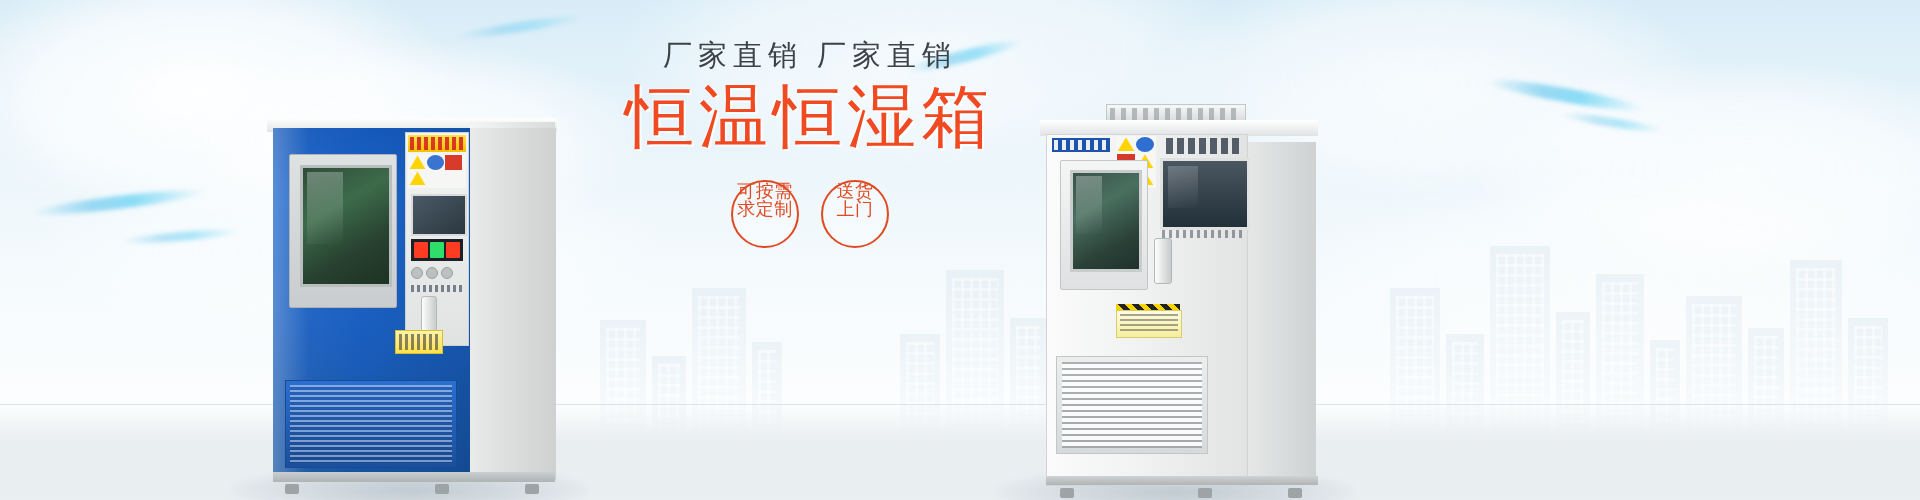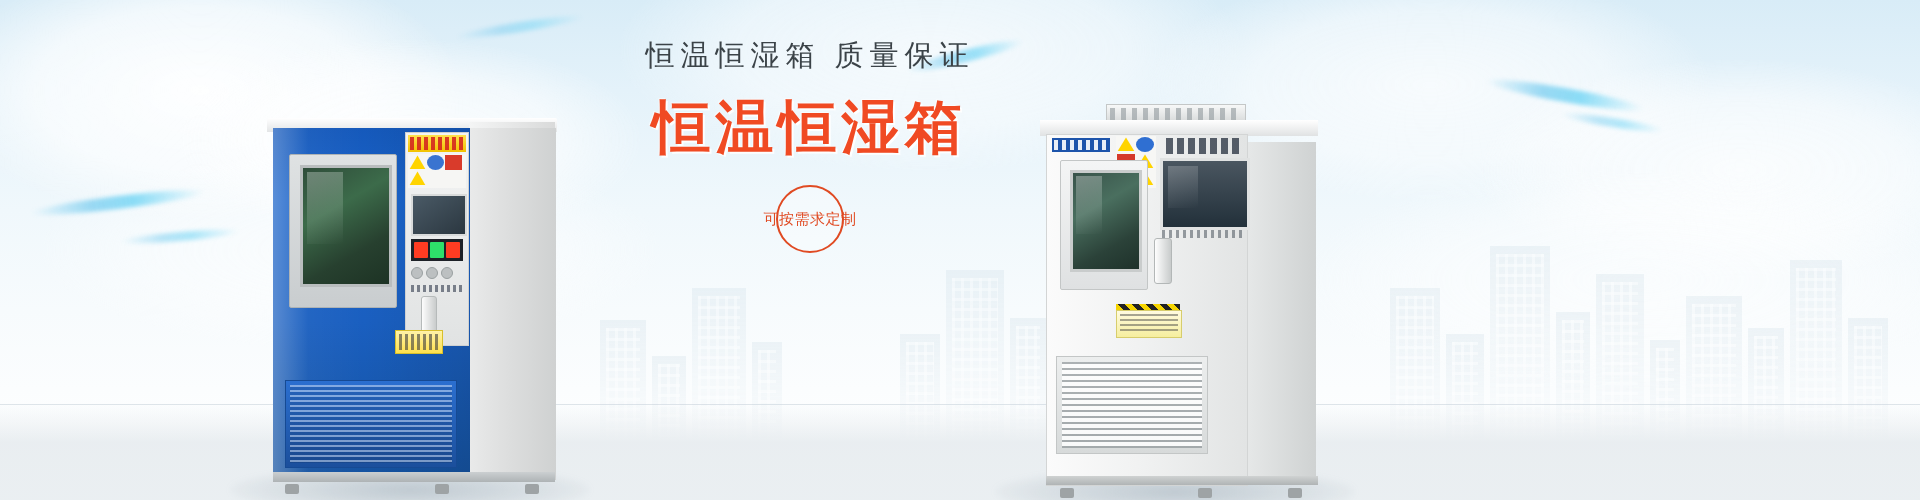--- a/index.html
+++ b/index.html
@@ -336,23 +336,23 @@
   }
   .tagline {
     font-size: 29px;
     letter-spacing: 6px;
     color: #3b4348;
     font-weight: 400;
     line-height: 1.1;
     white-space: nowrap;
   }
   .headline {
-    margin-top: 24px;
-    font-size: 58px;
-    font-weight: 700;
+    margin-top: 8px;
+    font-size: 69px;
+    font-weight: 400;
     letter-spacing: 5px;
     color: #f04a23;
     line-height: 1.08;
     white-space: nowrap;
     text-shadow: 2px 2px 0 rgba(255,255,255,.9),
                  -1px -1px 0 rgba(255,255,255,.6);
   }
   .subbar {
     margin: 12px auto 0 auto;
     width: 470px;
@@ -372,25 +372,26 @@
     display: flex;
     justify-content: center;
     gap: 22px;
   }
   .badge {
     width: 64px;
     height: 64px;
     border-radius: 50%;
     border: 2px solid #e04a22;
     color: #e04a22;
-    font-size: 15px;
+    font-size: 18px;
     line-height: 18px;
     display: flex;
+    flex-direction: column;
     align-items: center;
-    justify-content: center;
+    justify-content: flex-start;
     letter-spacing: .5px;
     background: rgba(255,255,255,.30);
   }
   .badge span { display:block; white-space: nowrap; }
 
   .cta {
     margin: 36px auto 0 auto;
     width: 142px;
     height: 38px;
     border-radius: 19px;
@@ -535,27 +536,31 @@
         <i></i>
       </div>
     <div class="rm-plinth"></div>
     <div class="lm-foot" style="left:40px;"></div>
     <div class="lm-foot" style="left:178px;"></div>
     <div class="lm-foot" style="left:268px;"></div>
   </div>
 
   <div class="copy">
 
-    <div class="tagline">恒温恒湿箱  质量保证</div>
+    <div class="tagline">厂家直销  厂家直销</div>
 
     <div class="headline">恒温恒湿箱</div>
 
 
     <div class="badges">
       <div class="badge">
         <span>可按需</span>
         <span>求定制</span>
       </div>
+      <div class="badge">
+        <span>送货</span>
+        <span>上门</span>
+      </div>
     </div>
 
 
   </div>
 </div>
 
 </body></html>

